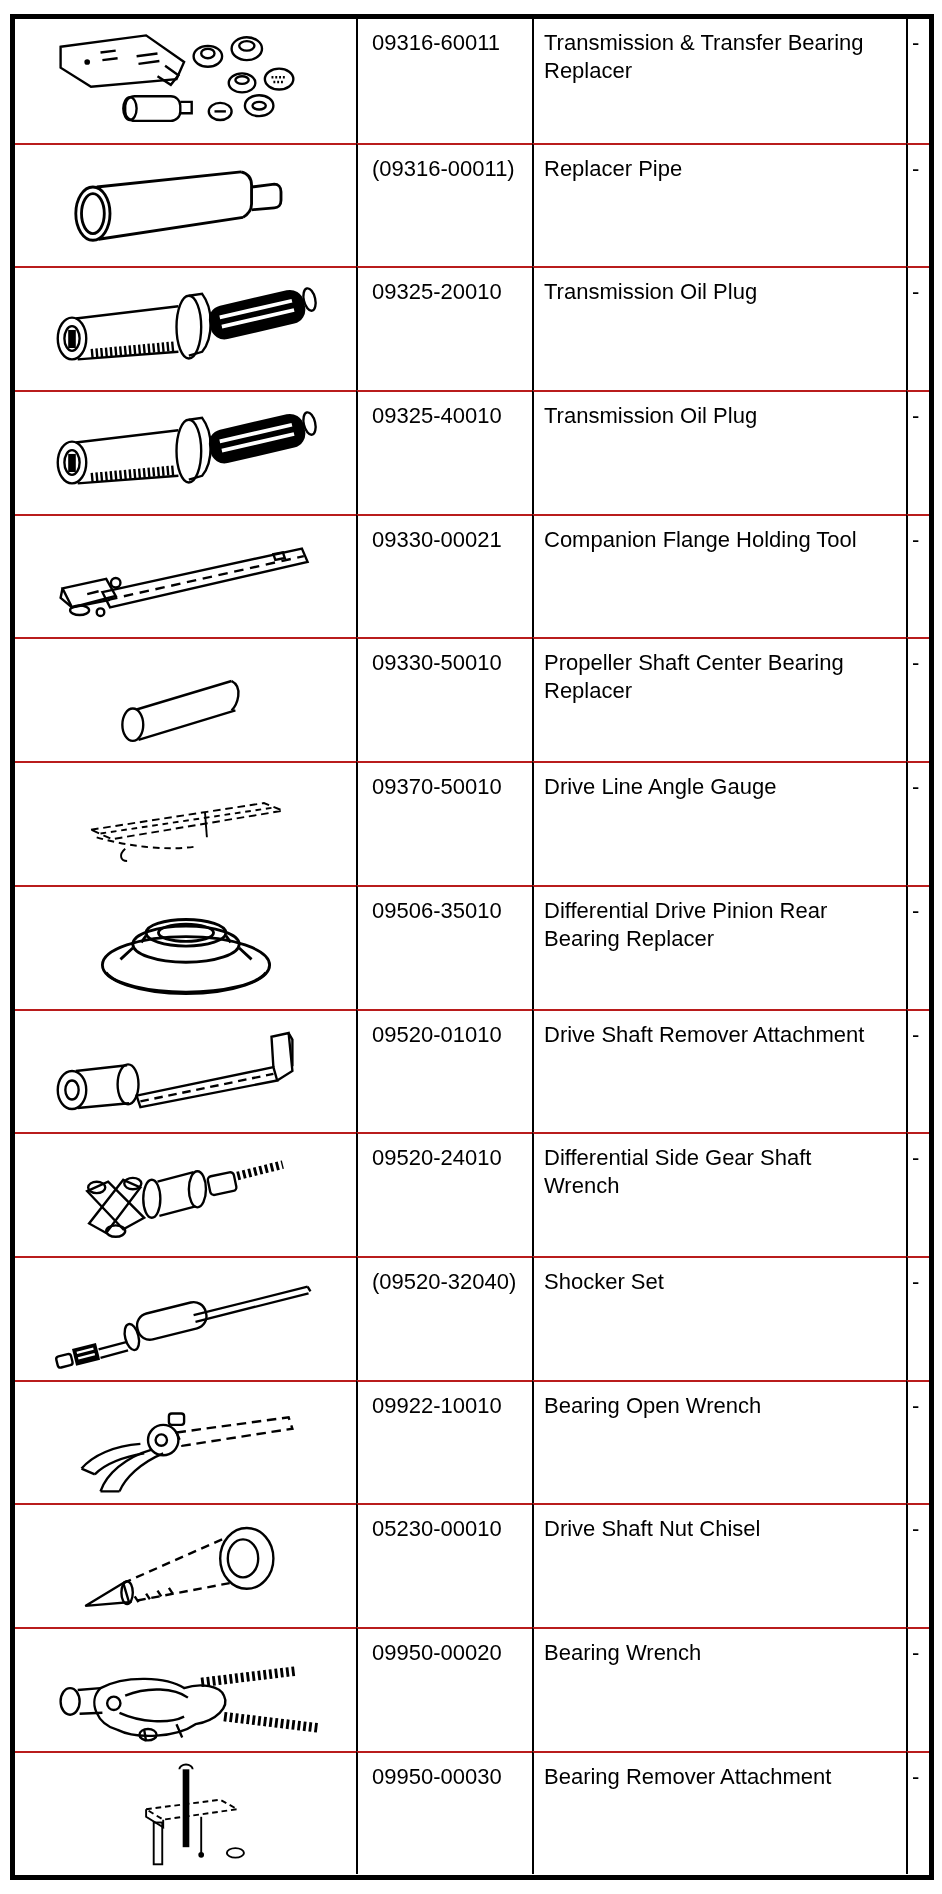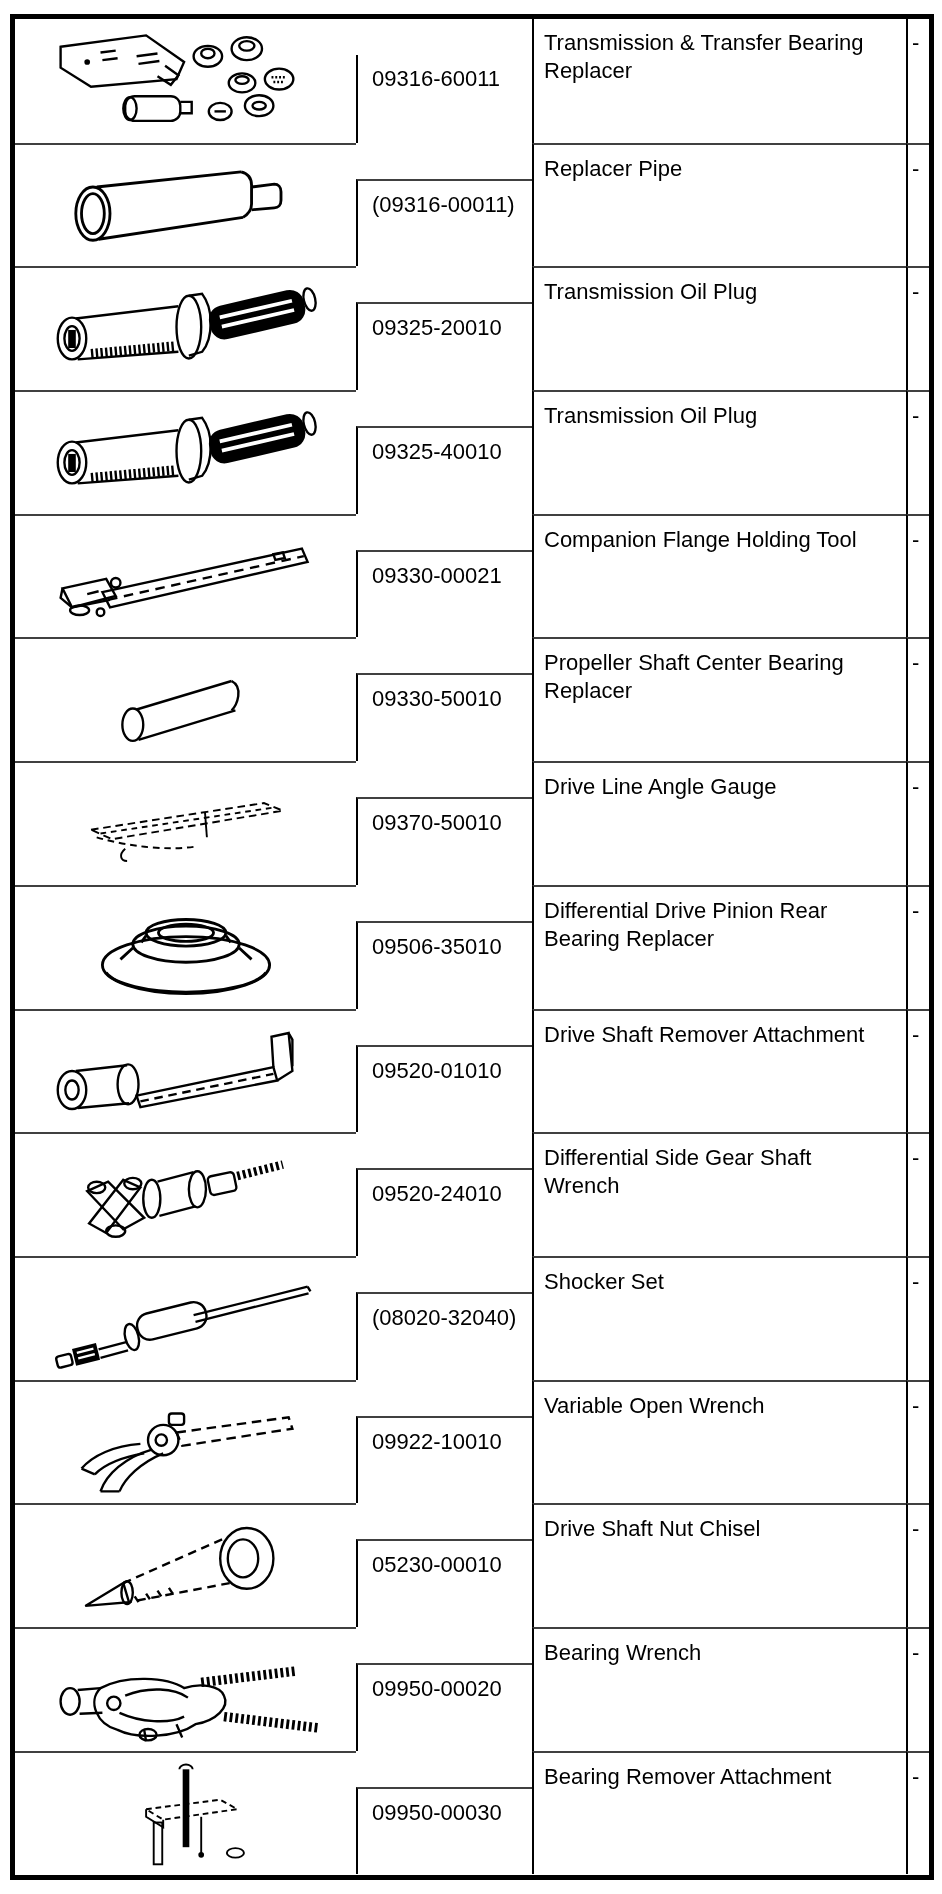--- a/index.html
+++ b/index.html
@@ -22,27 +22,27 @@
     grid-auto-rows:123.7px;
     box-sizing:border-box;
   }
   .row{display:contents;}
   .cell{
     box-sizing:border-box;
     overflow:hidden;
     font-size:22px;
     line-height:28px;
   }
-  .row + .row .cell{ border-top:2px solid #404040; }
+  .row + .row .cell{ border-top:2px solid #b91c1c; }
   .c-part,.c-desc,.c-note{ border-left:2px solid #000; }
   .c-ill{
     display:flex; align-items:center; justify-content:center;
     padding:2px;
   }
-  .c-part{ padding:10px 4px 0 14px; white-space:nowrap;margin-top:36px; }
+  .c-part{ padding:10px 4px 0 14px; white-space:nowrap; }
   .c-desc{ padding:10px 20px 0 10px; }
   .c-note{ padding:10px 0 0 4px; }
   svg.ill{ width:322px; height:114px; display:block; }
 </style>
 </head>
 <body>
 
 <svg width="0" height="0" style="position:absolute" aria-hidden="true">
   <defs>
 
@@ -347,33 +347,33 @@
     <div class="cell c-desc">Differential Side Gear Shaft Wrench</div>
     <div class="cell c-note">-</div>
   </div>
 
   <div class="row">
     <div class="cell c-ill">
       <svg class="ill" viewBox="0 0 320 120">
           <use href="#ill-shocker-set" xlink:href="#ill-shocker-set"></use>
         </svg>
     </div>
-    <div class="cell c-part">(08020-32040)</div>
+    <div class="cell c-part">(09520-32040)</div>
     <div class="cell c-desc">Shocker Set</div>
     <div class="cell c-note">-</div>
   </div>
 
   <div class="row">
     <div class="cell c-ill">
       <svg class="ill" viewBox="0 0 320 120">
           <use href="#ill-variable-open-wrench" xlink:href="#ill-variable-open-wrench"></use>
         </svg>
     </div>
     <div class="cell c-part">09922-10010</div>
-    <div class="cell c-desc">Variable Open Wrench</div>
+    <div class="cell c-desc">Bearing Open Wrench</div>
     <div class="cell c-note">-</div>
   </div>
 
   <div class="row">
     <div class="cell c-ill">
       <svg class="ill" viewBox="0 0 320 120">
           <use href="#ill-drive-shaft-nut-chisel" xlink:href="#ill-drive-shaft-nut-chisel"></use>
         </svg>
     </div>
     <div class="cell c-part">05230-00010</div>

